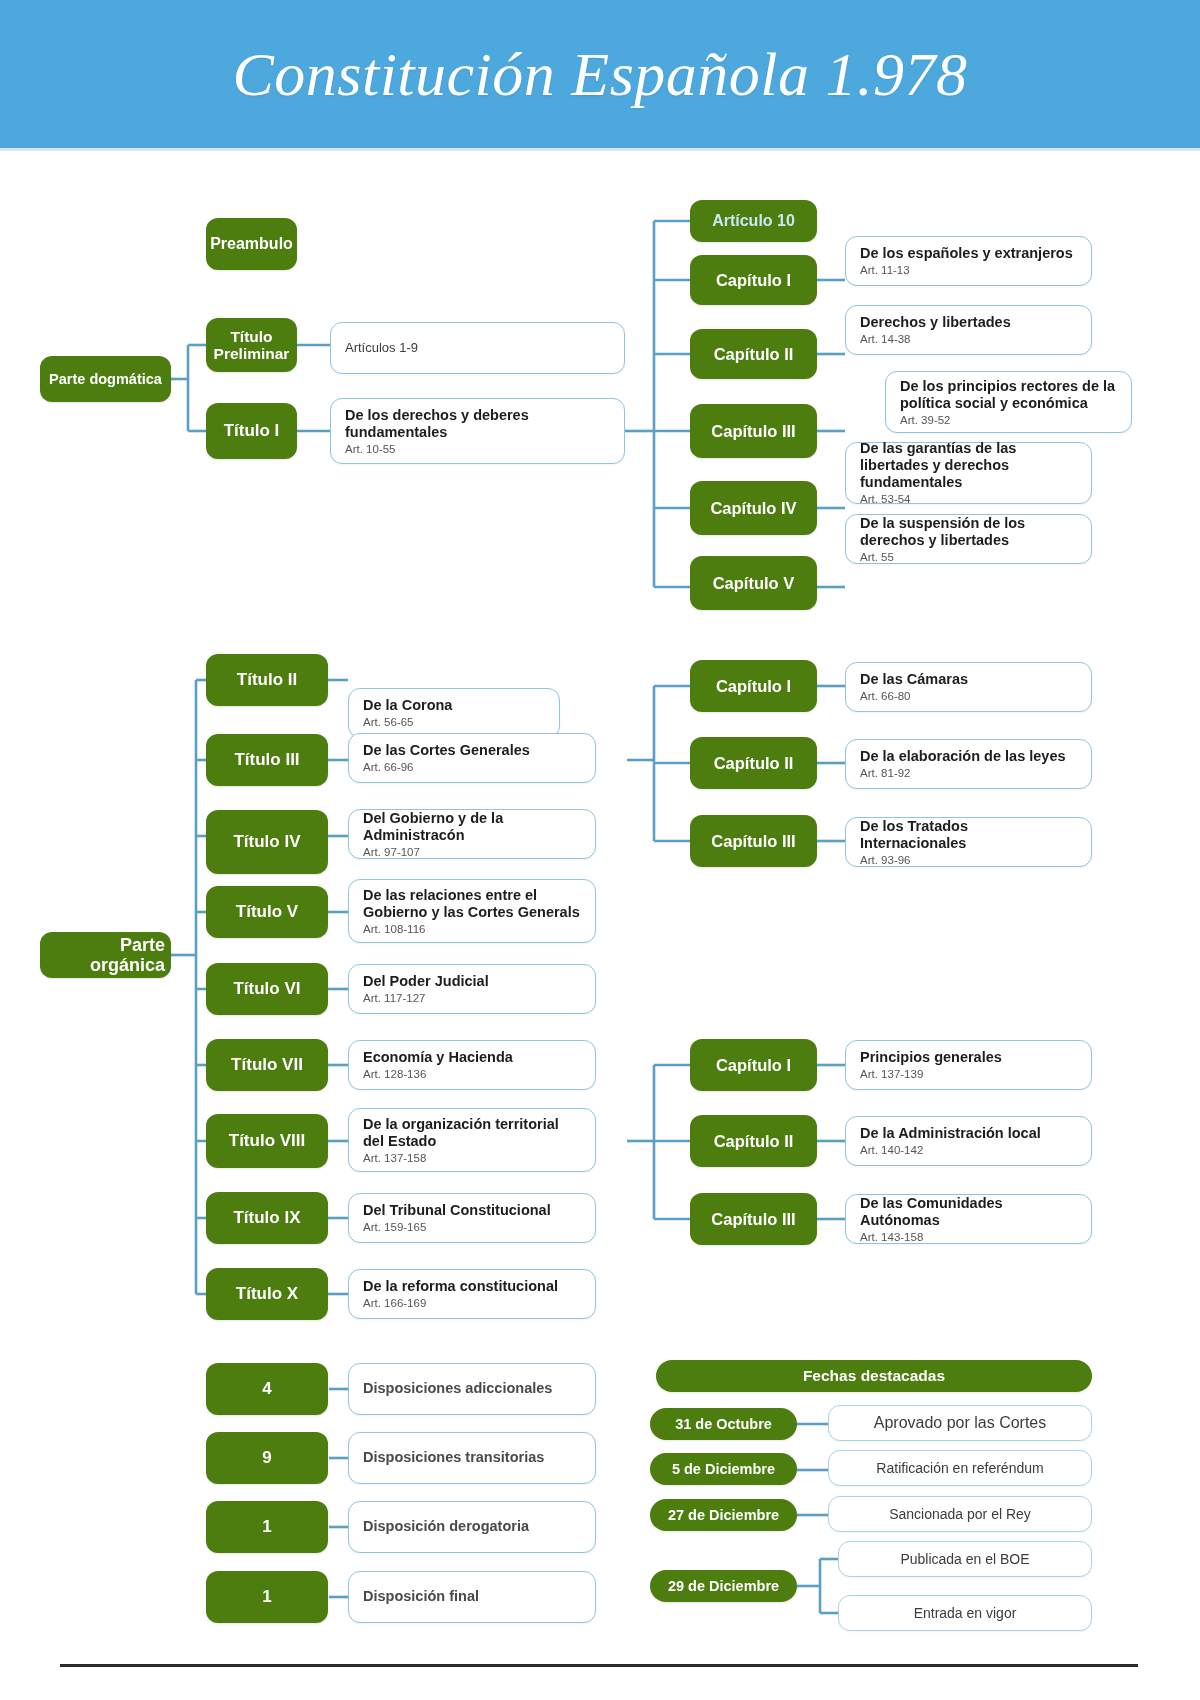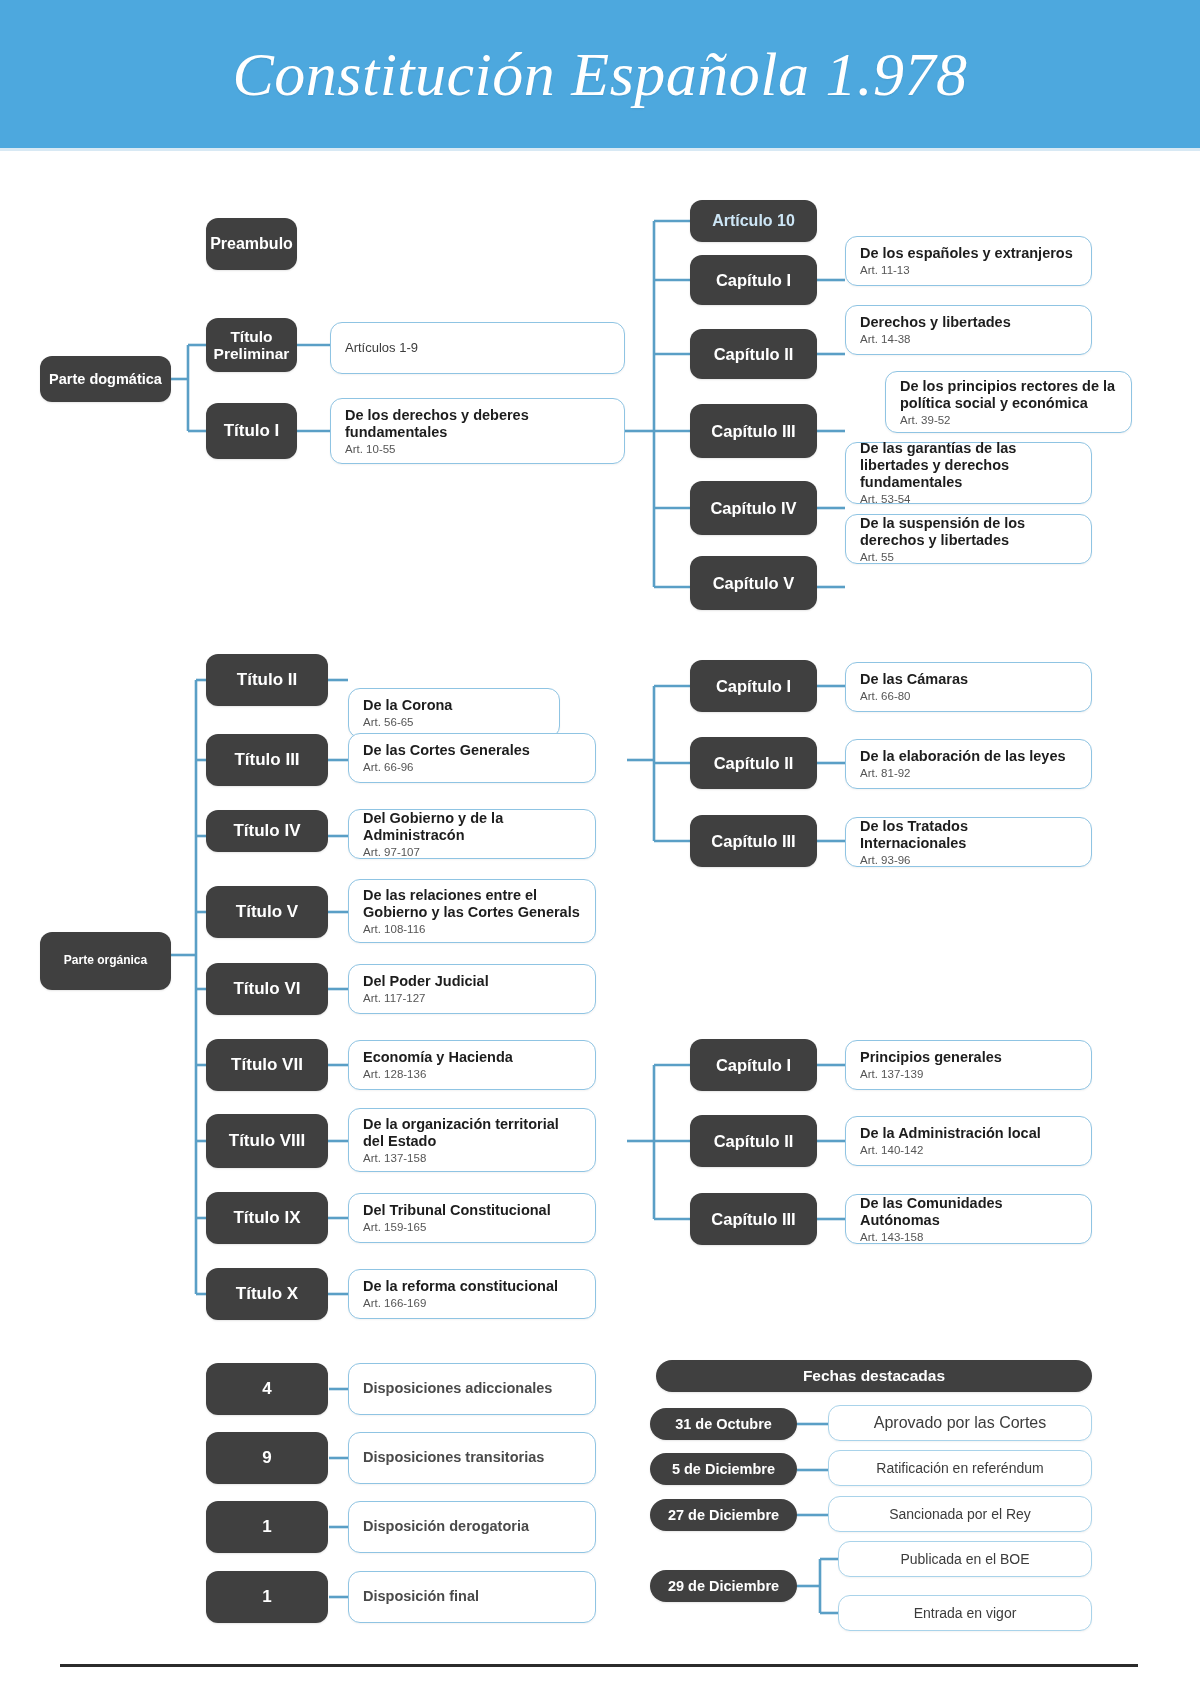--- a/index.html
+++ b/index.html
@@ -34,21 +34,21 @@
   }
 
   
   .canvas { position:absolute; left:0; top:0; width:1200px; height:1700px; }
   .svg-layer { position:absolute; left:0; top:0; width:1200px; height:1700px; }
 
   
   .node { position:absolute; }
 
   .pill {
-    background:#404040;
+    background:#4d7c0f;
     border-radius:12px;
     color:#ffffff;
     font-weight:bold;
     display:flex; align-items:center; justify-content:center;
     text-align:center;
     line-height:1.12;
     box-shadow:0 1px 2px rgba(0,0,0,0.10);
     padding:2px 6px;
   }
   .pill.faded { color:#cde6f6; font-weight:bold; }
@@ -213,35 +213,35 @@
   <div class="t1">De las garantías de las libertades y derechos fundamentales</div>
   <div class="t2">Art. 53-54</div>
 </div>
 
 <div class="node pill" style="left:690px; top:556px; width:127px; height:54px; font-size:16.5px;">Capítulo V</div>
 <div class="node card" style="left:845px; top:514px; width:247px; height:50px;">
   <div class="t1">De la suspensión de los derechos y libertades</div>
   <div class="t2">Art. 55</div>
 </div>
 
-<div class="node pill" style="left:40px; top:932px; width:131px; height:58px; font-size:12px;text-align:right;">Parte orgánica</div>
+<div class="node pill" style="left:40px; top:932px; width:131px; height:46px; font-size:18px;text-align:right;">Parte orgánica</div>
 
 <div class="node pill" style="left:206px; top:654px; width:122px; height:52px; font-size:17px;">Título II</div>
 <div class="node card" style="left:348px; top:656px; width:212px; height:50px;margin-top:32px;">
   <div class="t1">De la Corona</div>
   <div class="t2">Art. 56-65</div>
 </div>
 
 <div class="node pill" style="left:206px; top:734px; width:122px; height:52px; font-size:17px;">Título III</div>
 <div class="node card" style="left:348px; top:733px; width:248px; height:50px;">
   <div class="t1">De las Cortes Generales</div>
   <div class="t2">Art. 66-96</div>
 </div>
 
-<div class="node pill" style="left:206px; top:810px; width:122px; height:42px; font-size:17px;">Título IV</div>
+<div class="node pill" style="left:206px; top:810px; width:122px; height:64px; font-size:17px;">Título IV</div>
 <div class="node card" style="left:348px; top:809px; width:248px; height:50px;">
   <div class="t1">Del Gobierno y de la Administracón</div>
   <div class="t2">Art. 97-107</div>
 </div>
 
 <div class="node pill" style="left:206px; top:886px; width:122px; height:52px; font-size:17px;">Título V</div>
 <div class="node card" style="left:348px; top:879px; width:248px; height:64px;">
   <div class="t1">De las relaciones entre el Gobierno y las Cortes Generals</div>
   <div class="t2">Art. 108-116</div>
 </div>

